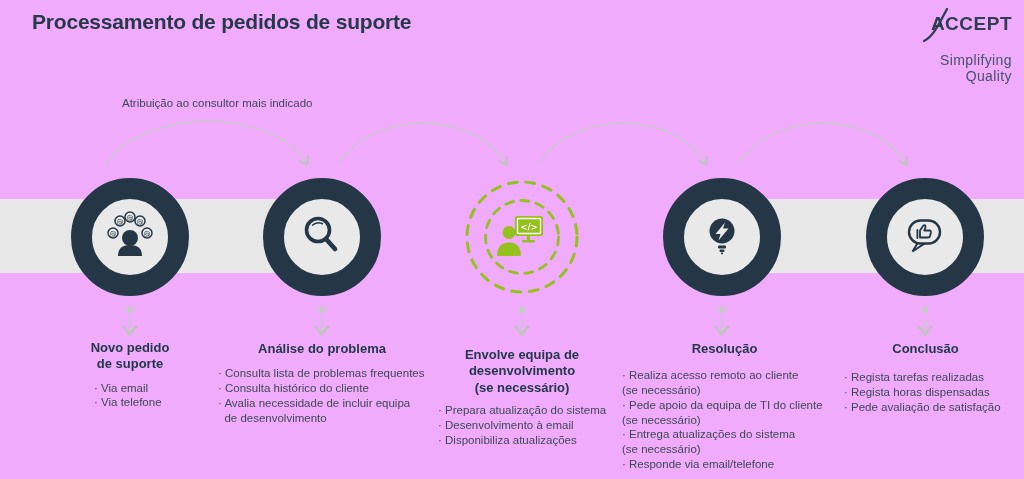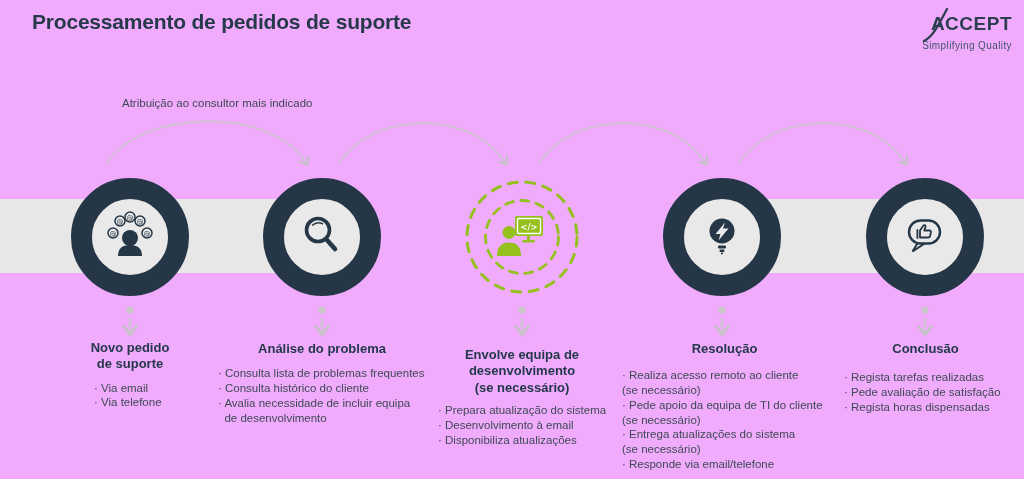--- a/index.html
+++ b/index.html
@@ -8,21 +8,21 @@
   #canvas { position:relative; width:1024px; height:479px; background:#f0abfc; overflow:hidden; }
 
   .page-title { position:absolute; left:32px; top:10px; font-size:21px; font-weight:700;
                 color:#263949; letter-spacing:-0.2px; }
 
   
   .logo { position:absolute; left:916px; top:13px; width:96px; text-align:right; }
   .logo-word { position:relative; display:inline-block; font-size:19px; font-weight:700;
                color:#2d3e50; letter-spacing:0.5px; }
   .logo-swoosh { position:absolute; left:-9px; top:-5px; }
-  .logo-tagline { font-size:10px; color:#44546a; letter-spacing:0.4px; margin-top:5px; }
+  .logo-tagline { font-size:14px; color:#44546a; letter-spacing:0.4px; margin-top:17px; }
 
   .annotation { position:absolute; left:122px; top:97px; font-size:11.5px; color:#3e4a54; }
 
   
   .band { position:absolute; top:199px; height:74px; background:#e7e7e7; }
   .band-left  { left:0; width:330px; }
   .band-right { left:718px; width:306px; }
 
   
   .overlay { position:absolute; left:0; top:0; }
@@ -220,18 +220,18 @@
         <div class="bullet-line">· Entrega atualizações do sistema</div>
         <div class="bullet-line">(se necessário)</div>
         <div class="bullet-line">· Responde via email/telefone</div>
       </div>
   </div>
 
   <div class="step-text step-text-5">
     <div class="step-title">Conclusão</div>
     <div class="bullets">
         <div class="bullet-line">· Regista tarefas realizadas</div>
+        <div class="bullet-line">· Regista horas dispensadas</div>
         <div class="bullet-line">· Pede avaliação de satisfação</div>
-        <div class="bullet-line">· Regista horas dispensadas</div>
       </div>
   </div>
 
 </div>
 
 </body></html>

